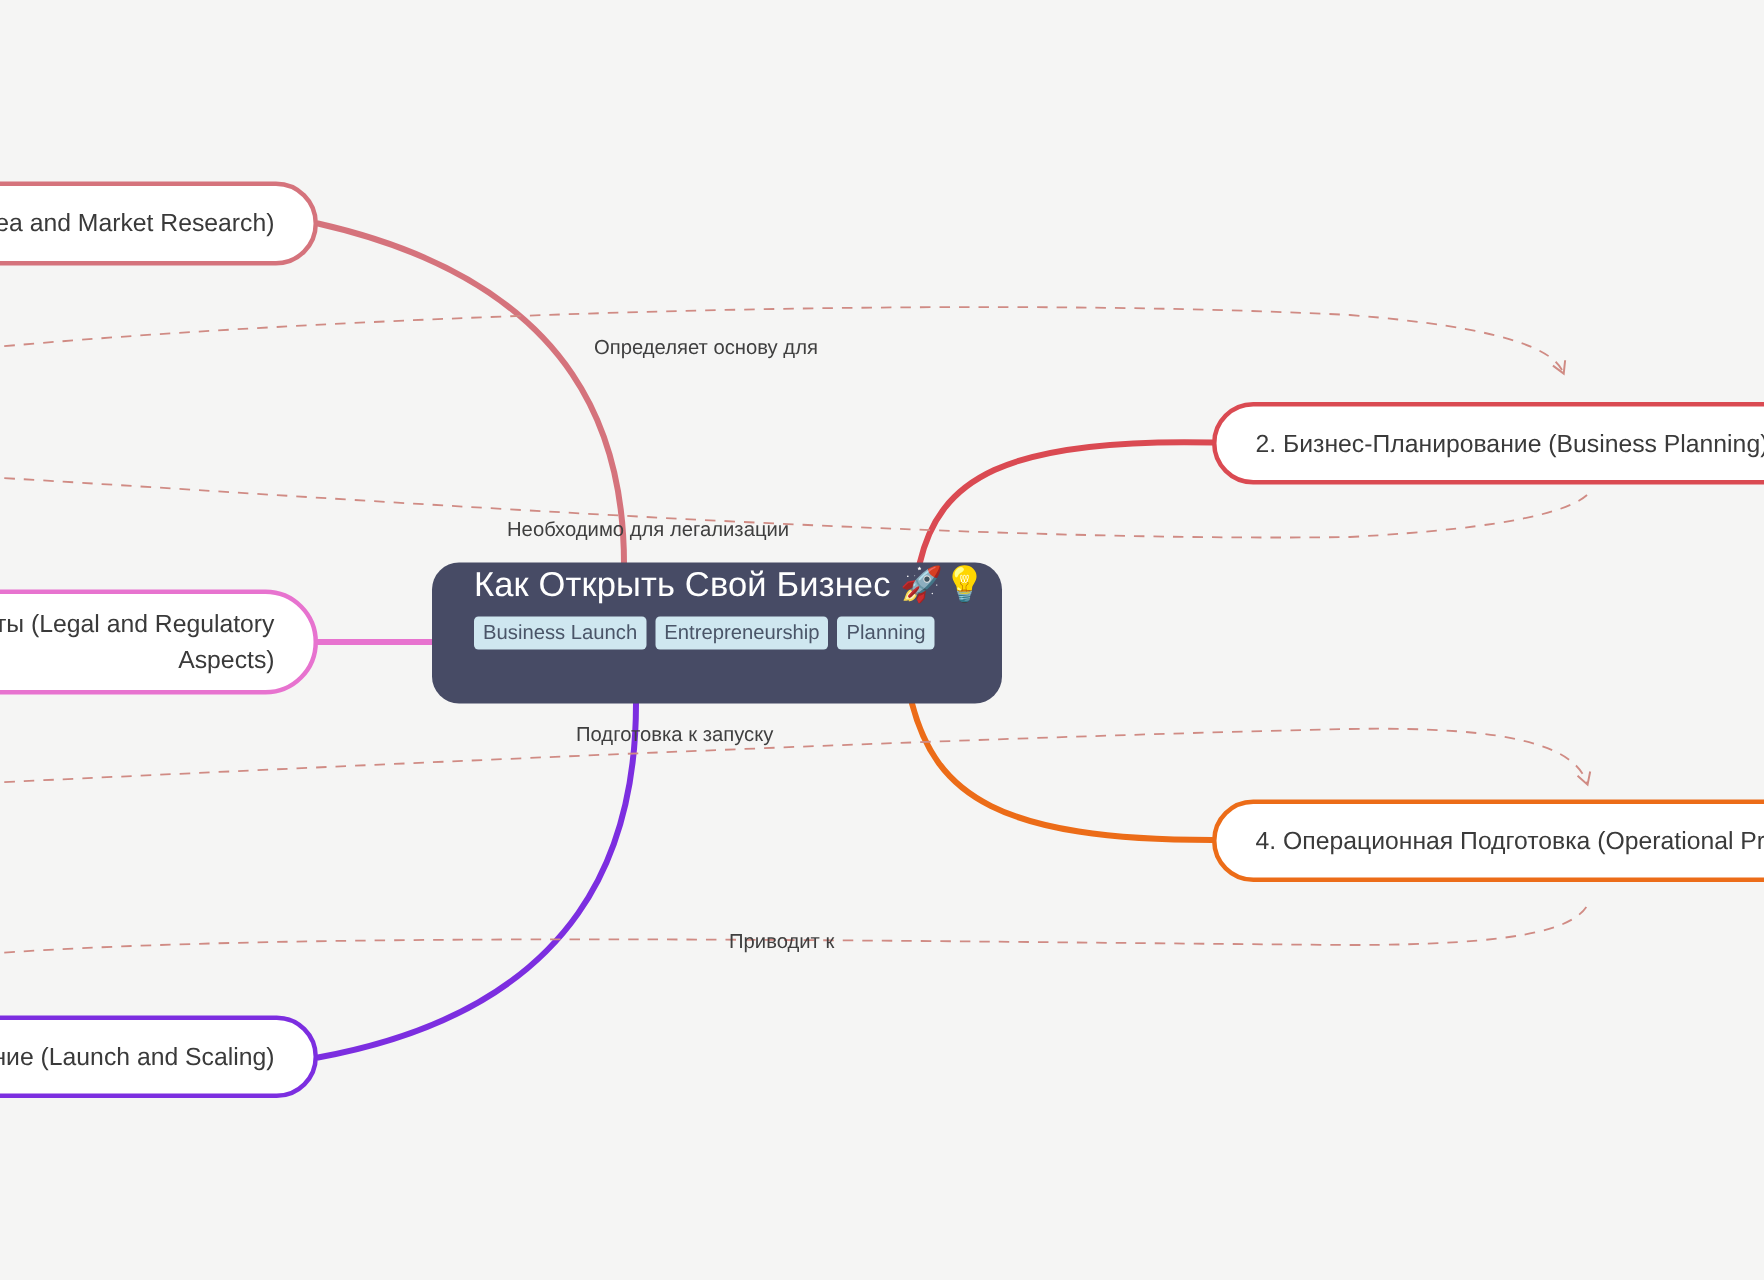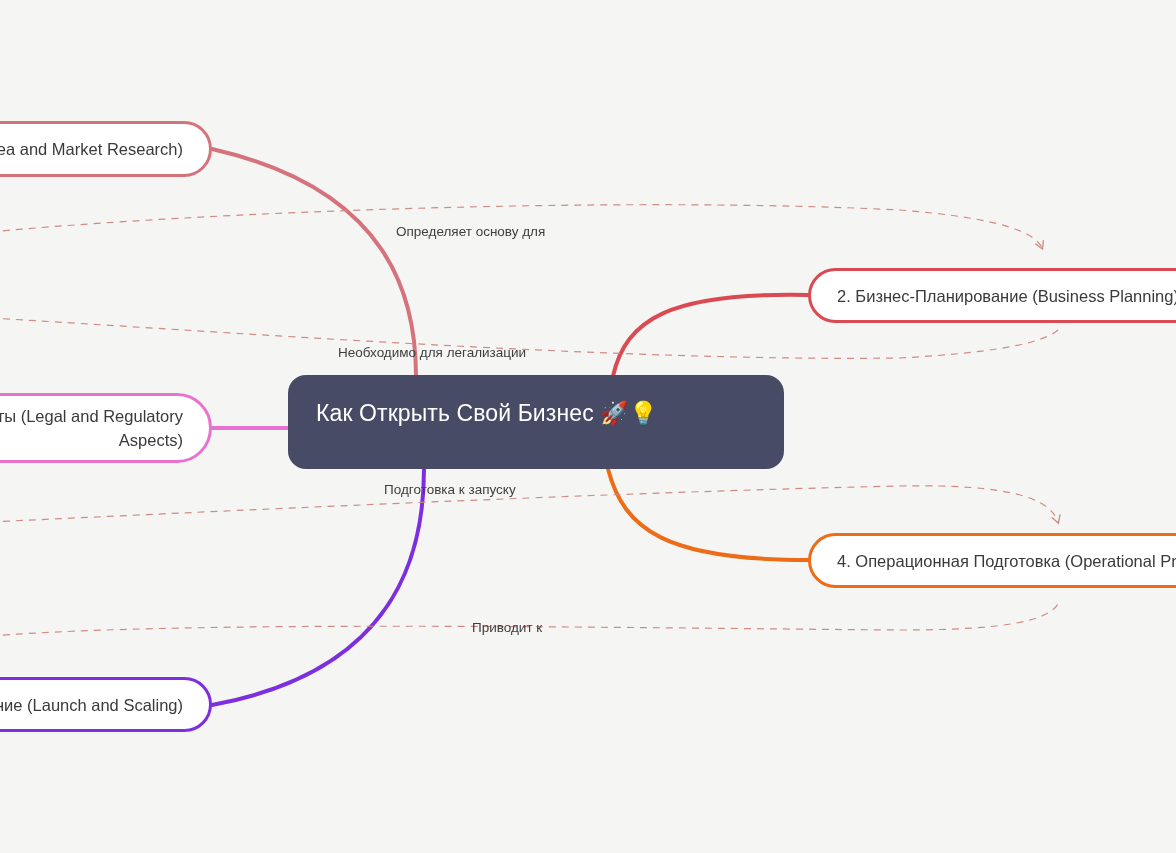--- a/index.html
+++ b/index.html
@@ -27,26 +27,26 @@
     width: 1176px;
     height: 853px;
     pointer-events: none;
   }
 
   
   .central-node {
     position: absolute;
     left: 288px;
     top: 375px;
-    width: 496px;
+    width: 380px;
     height: 94px;
     background: #474b65;
     border-radius: 18px;
     box-sizing: border-box;
-    padding: 24px 28px 0 28px;
+    padding: 0 28px 0 28px;
     z-index: 5;
   }
   .central-title {
     color: #ffffff;
     font-size: 23px;
     line-height: 28px;
     font-weight: 400;
     white-space: nowrap;
     letter-spacing: 0.1px;
   }
@@ -151,21 +151,21 @@
     font-size: 13.5px;
     color: #3f3f3f;
     line-height: 16px;
     background: transparent;
     white-space: nowrap;
     z-index: 6;
   }
   #edge-label-0 { left: 396px; top: 208px; margin-top: 16px; }
   #edge-label-1 { left: 338px; top: 345px; }
   #edge-label-2 { left: 384px; top: 482px; }
-  #edge-label-3 { left: 472px; top: 620px; }
+  #edge-label-3 { left: 486px; top: 620px; }
 </style>
 </head>
 <body>
 
 <div id="canvas">
 
   <svg id="edges" viewBox="0 0 1176 853">
     <defs>
       <marker id="arrow-rel" markerWidth="9" markerHeight="9" refX="6" refY="4.5" orient="auto" markerUnits="strokeWidth">
         <path d="M0.5,0.8 L7,4.5 L0.5,8.2" fill="none" stroke="#d08b84" stroke-width="1.1"></path>
@@ -183,20 +183,25 @@
     <path d="M 608,469 C 624,530 666,560 808,560" fill="none" stroke="#ec6c18" stroke-width="4" stroke-linecap="round"></path>
 
     <path d="M -10,232 C 200,212 620,196 900,210 C 1000,218 1035,232 1042,248" fill="none" stroke="#d08b84" stroke-width="1.2" stroke-dasharray="7 6" marker-end="url(#arrow-rel)"></path>
     <path d="M -10,318 C 200,330 620,362 900,358 C 1010,352 1050,340 1060,328" fill="none" stroke="#d08b84" stroke-width="1.2" stroke-dasharray="7 6"></path>
     <path d="M -10,522 C 200,512 620,492 900,486 C 1010,484 1050,498 1058,522" fill="none" stroke="#d08b84" stroke-width="1.2" stroke-dasharray="7 6" marker-end="url(#arrow-rel)"></path>
     <path d="M -10,636 C 200,620 620,628 900,630 C 1010,630 1048,620 1058,604" fill="none" stroke="#d08b84" stroke-width="1.2" stroke-dasharray="7 6"></path>
   </svg>
 
   <div class="central-node">
     <div class="central-title">Как Открыть Свой Бизнес 🚀💡</div>
+    <div class="central-tags">
+      <span class="tag">Business Launch</span>
+      <span class="tag">Entrepreneurship</span>
+      <span class="tag">Planning</span>
+    </div>
   </div>
 
   <div class="node" id="node-1">
     <span class="node-label">1. Идея и Исследование Рынка (Idea and Market Research)</span>
   </div>
 
   <div class="node wrap" id="node-3">
     <span class="node-label">3. Юридические Аспекты (Legal and Regulatory Aspects)</span>
   </div>
 

